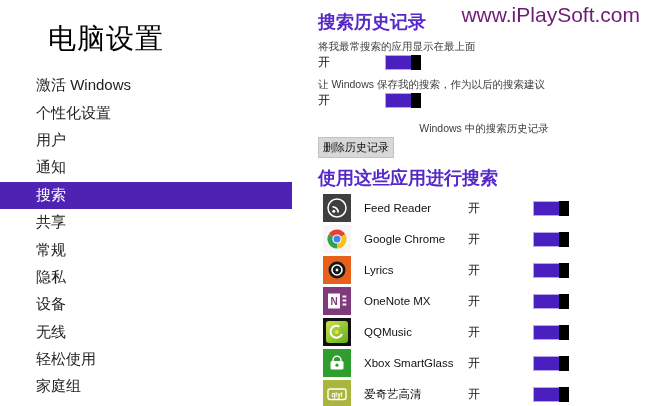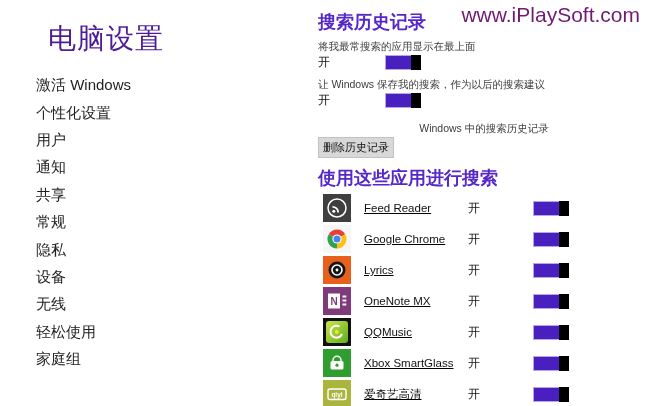--- a/index.html
+++ b/index.html
@@ -1,21 +1,21 @@
 <!DOCTYPE html>
 <html><head>
 <meta charset="utf-8">
 <style>
   html,body{margin:0;padding:0;background:#fff;}
   .screen{position:relative;width:650px;height:406px;background:#ffffff;overflow:hidden;
           font-family:"Liberation Sans",sans-serif;-webkit-font-smoothing:antialiased;}
 
   
   .sidebar{position:absolute;left:0;top:0;width:292px;height:100%;}
-  .pc-title{margin:20px 0 0 48px;font-size:28px;font-weight:400;color:#4c1d95;letter-spacing:1px;font-family:Liberation Serif, serif;}
+  .pc-title{margin:20px 0 0 48px;font-size:28px;font-weight:400;color:#000000;letter-spacing:1px;font-family:Liberation Serif, serif;}
   .side-list{margin-top:14px;}
   .side-item{height:27.4px;display:flex;align-items:center;padding-left:36px;
              font-size:15px;color:#1f1f1f;cursor:pointer;}
   .side-item.selected{background:#4e22b3;color:#fff;}
 
   
   .watermark{position:absolute;top:3px;right:10px;font-size:21px;color:#701a75;}
   .panel{position:absolute;left:318px;top:0;width:332px;}
   .sec-title{margin:12px 0 0 0;font-size:18px;font-weight:700;color:#5628c8;line-height:20px;}
   .sec-title.second{margin-top:10px;}
@@ -26,21 +26,21 @@
   .state{font-size:12px;color:#111;}
   .toggle{display:inline-block;width:34px;height:13px;background:#4a1fc0;
           border:1px solid #b7a7e6;position:relative;box-sizing:content-box;}
   .toggle .knob{position:absolute;right:-1px;top:-1px;width:10px;height:15px;background:#000;}
   .toggle-row .toggle{position:absolute;left:67px;top:0;}
 
   .delete-btn{margin-top:3px;display:inline-block;background:#d8d8d8;border:1px solid #c2c2c2;
               font-size:11px;color:#111;padding:3px 4px;font-family:inherit;cursor:pointer;line-height:13px;}
 
   .apps{margin-top:6px;}
-  .app-row{position:relative;height:28px;margin-bottom:3px;display:flex;align-items:center;text-decoration:underline;}
+  .app-row{position:relative;height:28px;margin-bottom:3px;display:flex;align-items:center;}
   .tile{width:28px;height:28px;margin-left:5px;flex:none;position:relative;overflow:hidden;}
   .tile svg{position:absolute;left:0;top:0;width:100%;height:100%;}
   .app-name{margin-left:13px;font-size:11.5px;color:#111;}
   .app-row .state{position:absolute;left:150px;}
   .app-row .toggle{position:absolute;left:215px;top:7px;}
 </style>
 </head>
 <body>
 
 <div class="screen">
@@ -54,20 +54,23 @@
     <span>激活 Windows</span>
   </div>
         <div class="side-item">
     <span>个性化设置</span>
   </div>
         <div class="side-item">
     <span>用户</span>
   </div>
         <div class="side-item">
     <span>通知</span>
+  </div>
+        <div class="side-item selected">
+    <span>搜索</span>
   </div>
         <div class="side-item">
     <span>共享</span>
   </div>
         <div class="side-item">
     <span>常规</span>
   </div>
         <div class="side-item">
     <span>隐私</span>
   </div>

